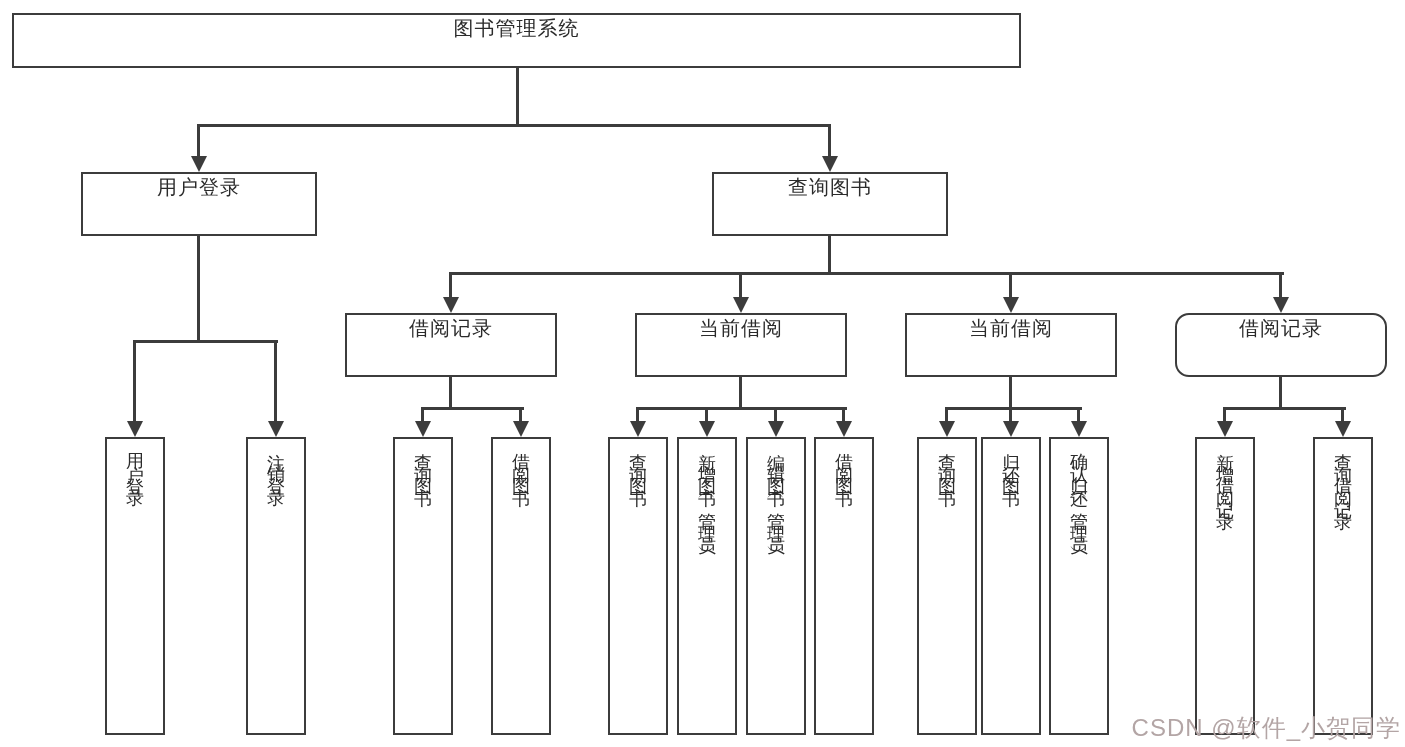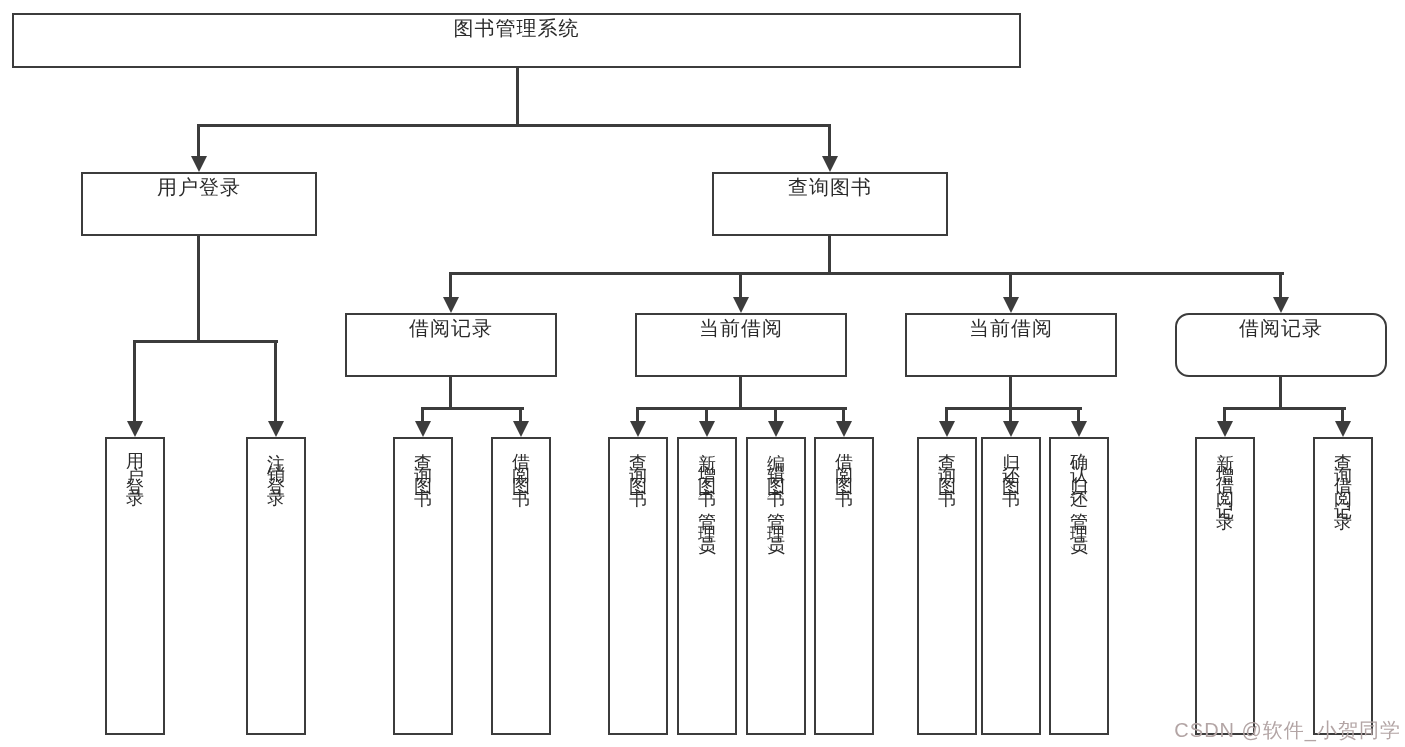--- a/index.html
+++ b/index.html
@@ -21,21 +21,21 @@
   }
   .ln{position:absolute;background:var(--line,#3c3c3c);}
   .v{width:3px;}
   .h{height:3px;}
   .ar{
     position:absolute;width:0;height:0;
     border-left:8px solid transparent;border-right:8px solid transparent;
     border-top:16px solid var(--line,#3c3c3c);
   }
   .watermark{
-    position:absolute;right:4px;bottom:3px;font-size:20px;
+    position:absolute;right:4px;bottom:3px;font-size:24px;
     color:var(--wm,#b3a5a5);letter-spacing:1px;z-index:10;
   }
 </style>
 </head>
 <body>
 
 <div class="stage">
 
   <div class="box hbox" style="left:12px;top:13px;width:1009px;height:55px;">
     <span>图书管理系统</span>

